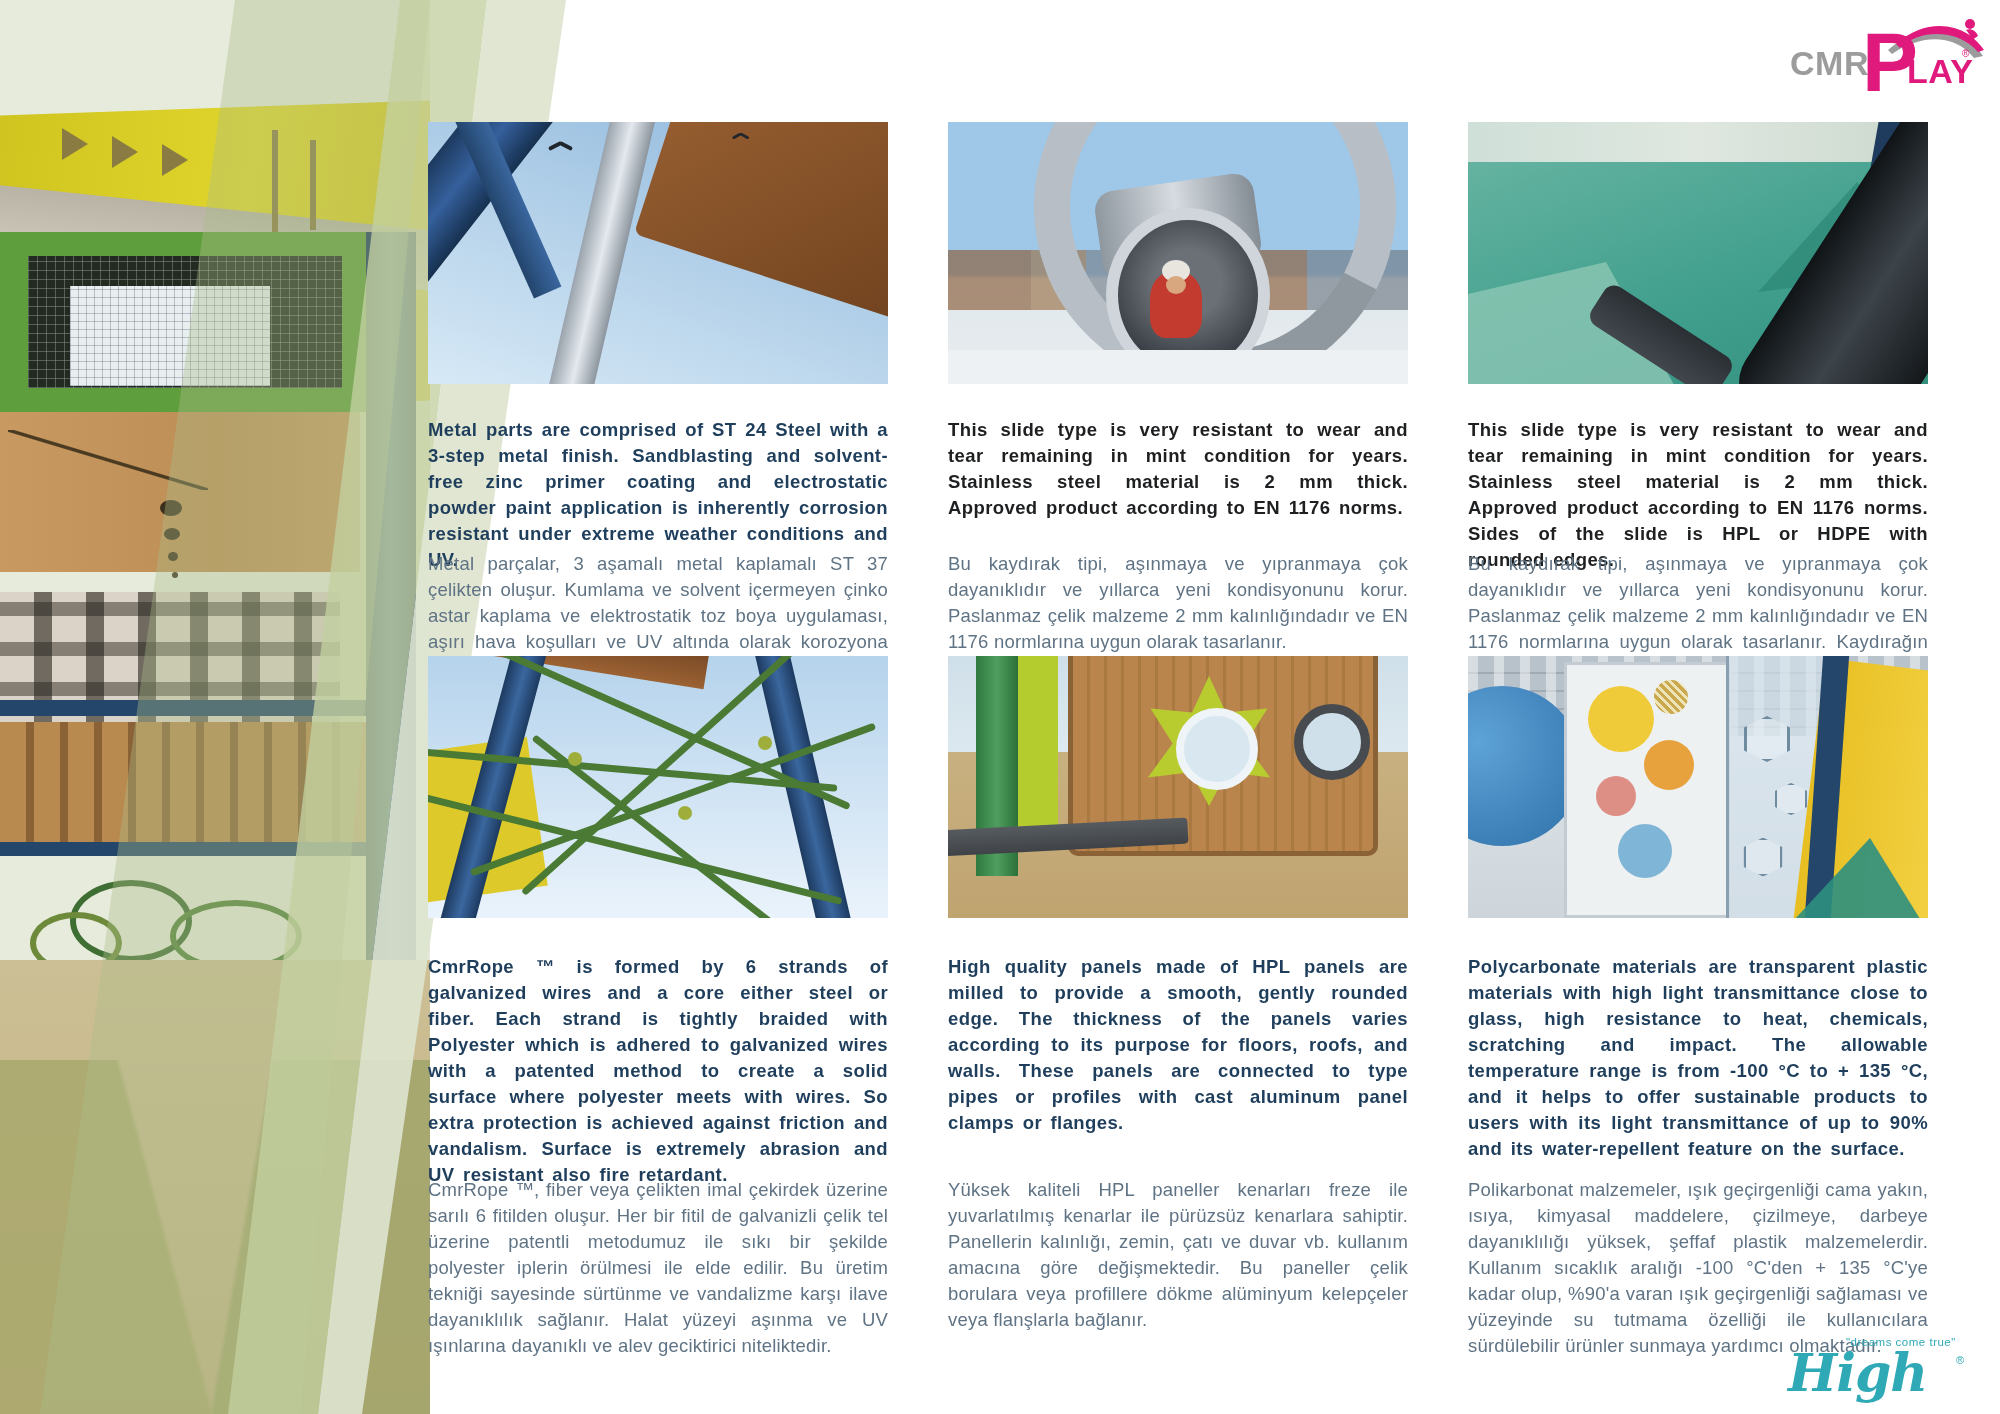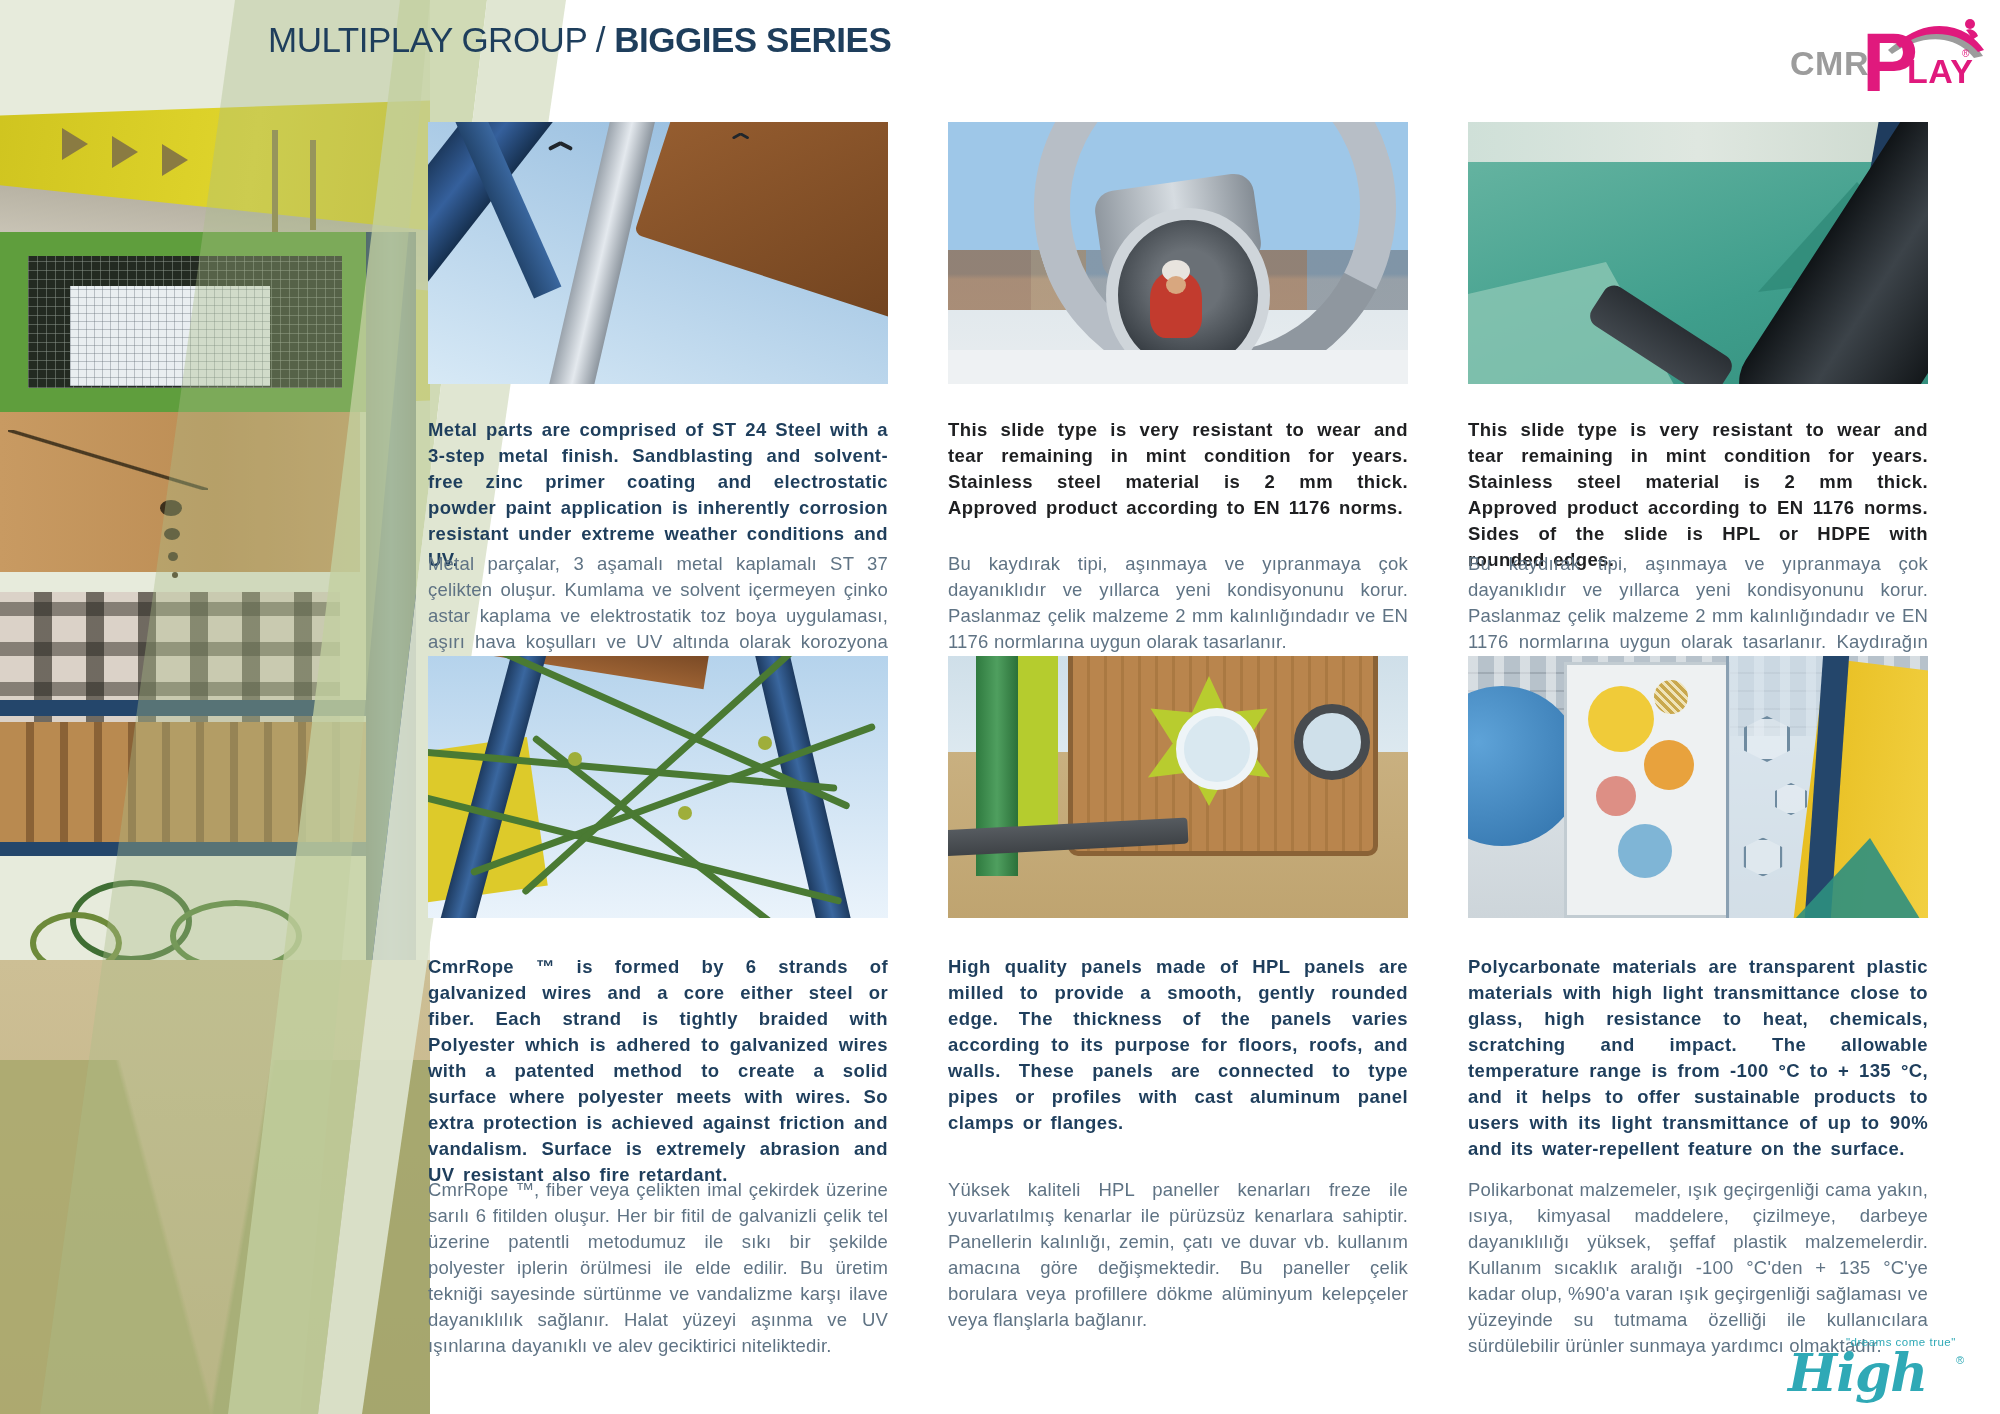--- a/index.html
+++ b/index.html
@@ -191,24 +191,20 @@
     <div class="strip-rope r2"></div>
     <div class="strip-rope r3"></div>
     <div class="strip-sand"></div>
     <div class="strip-grass"></div>
   </div>
   <div class="wedge inner"></div>
   <div class="wedge mid"></div>
   <div class="wedge outer"></div>
 
   <div class="titleblock">
-    <div class="line1">
-      <span>MULTIPLAY GROUP /</span>
-      <b>BIGGIES SERIES</b>
-    </div>
   </div>
 
   <div class="cmrplay">
     <svg width="100" height="44" viewBox="0 0 100 44">
       <path d="M2 34 C 30 10, 55 8, 78 22 C 86 27, 92 32, 97 40 L 88 42 C 80 32, 70 26, 58 24 C 40 21, 20 28, 6 38 Z" fill="#9c9c9c"></path>
       <path d="M10 28 C 35 6, 62 6, 82 18 C 89 23, 94 28, 98 34 L 92 36 C 84 27, 74 21, 62 19 C 44 16, 26 20, 14 32 Z" fill="#e0197d"></path>
       <circle cx="84" cy="8" r="5" fill="#e0197d"></circle>
       <path d="M80 14 C 84 12, 90 14, 92 20 L 86 24 C 84 19, 82 16, 80 14 Z" fill="#e0197d"></path>
     </svg>
     <span class="cmr">CMR</span>

